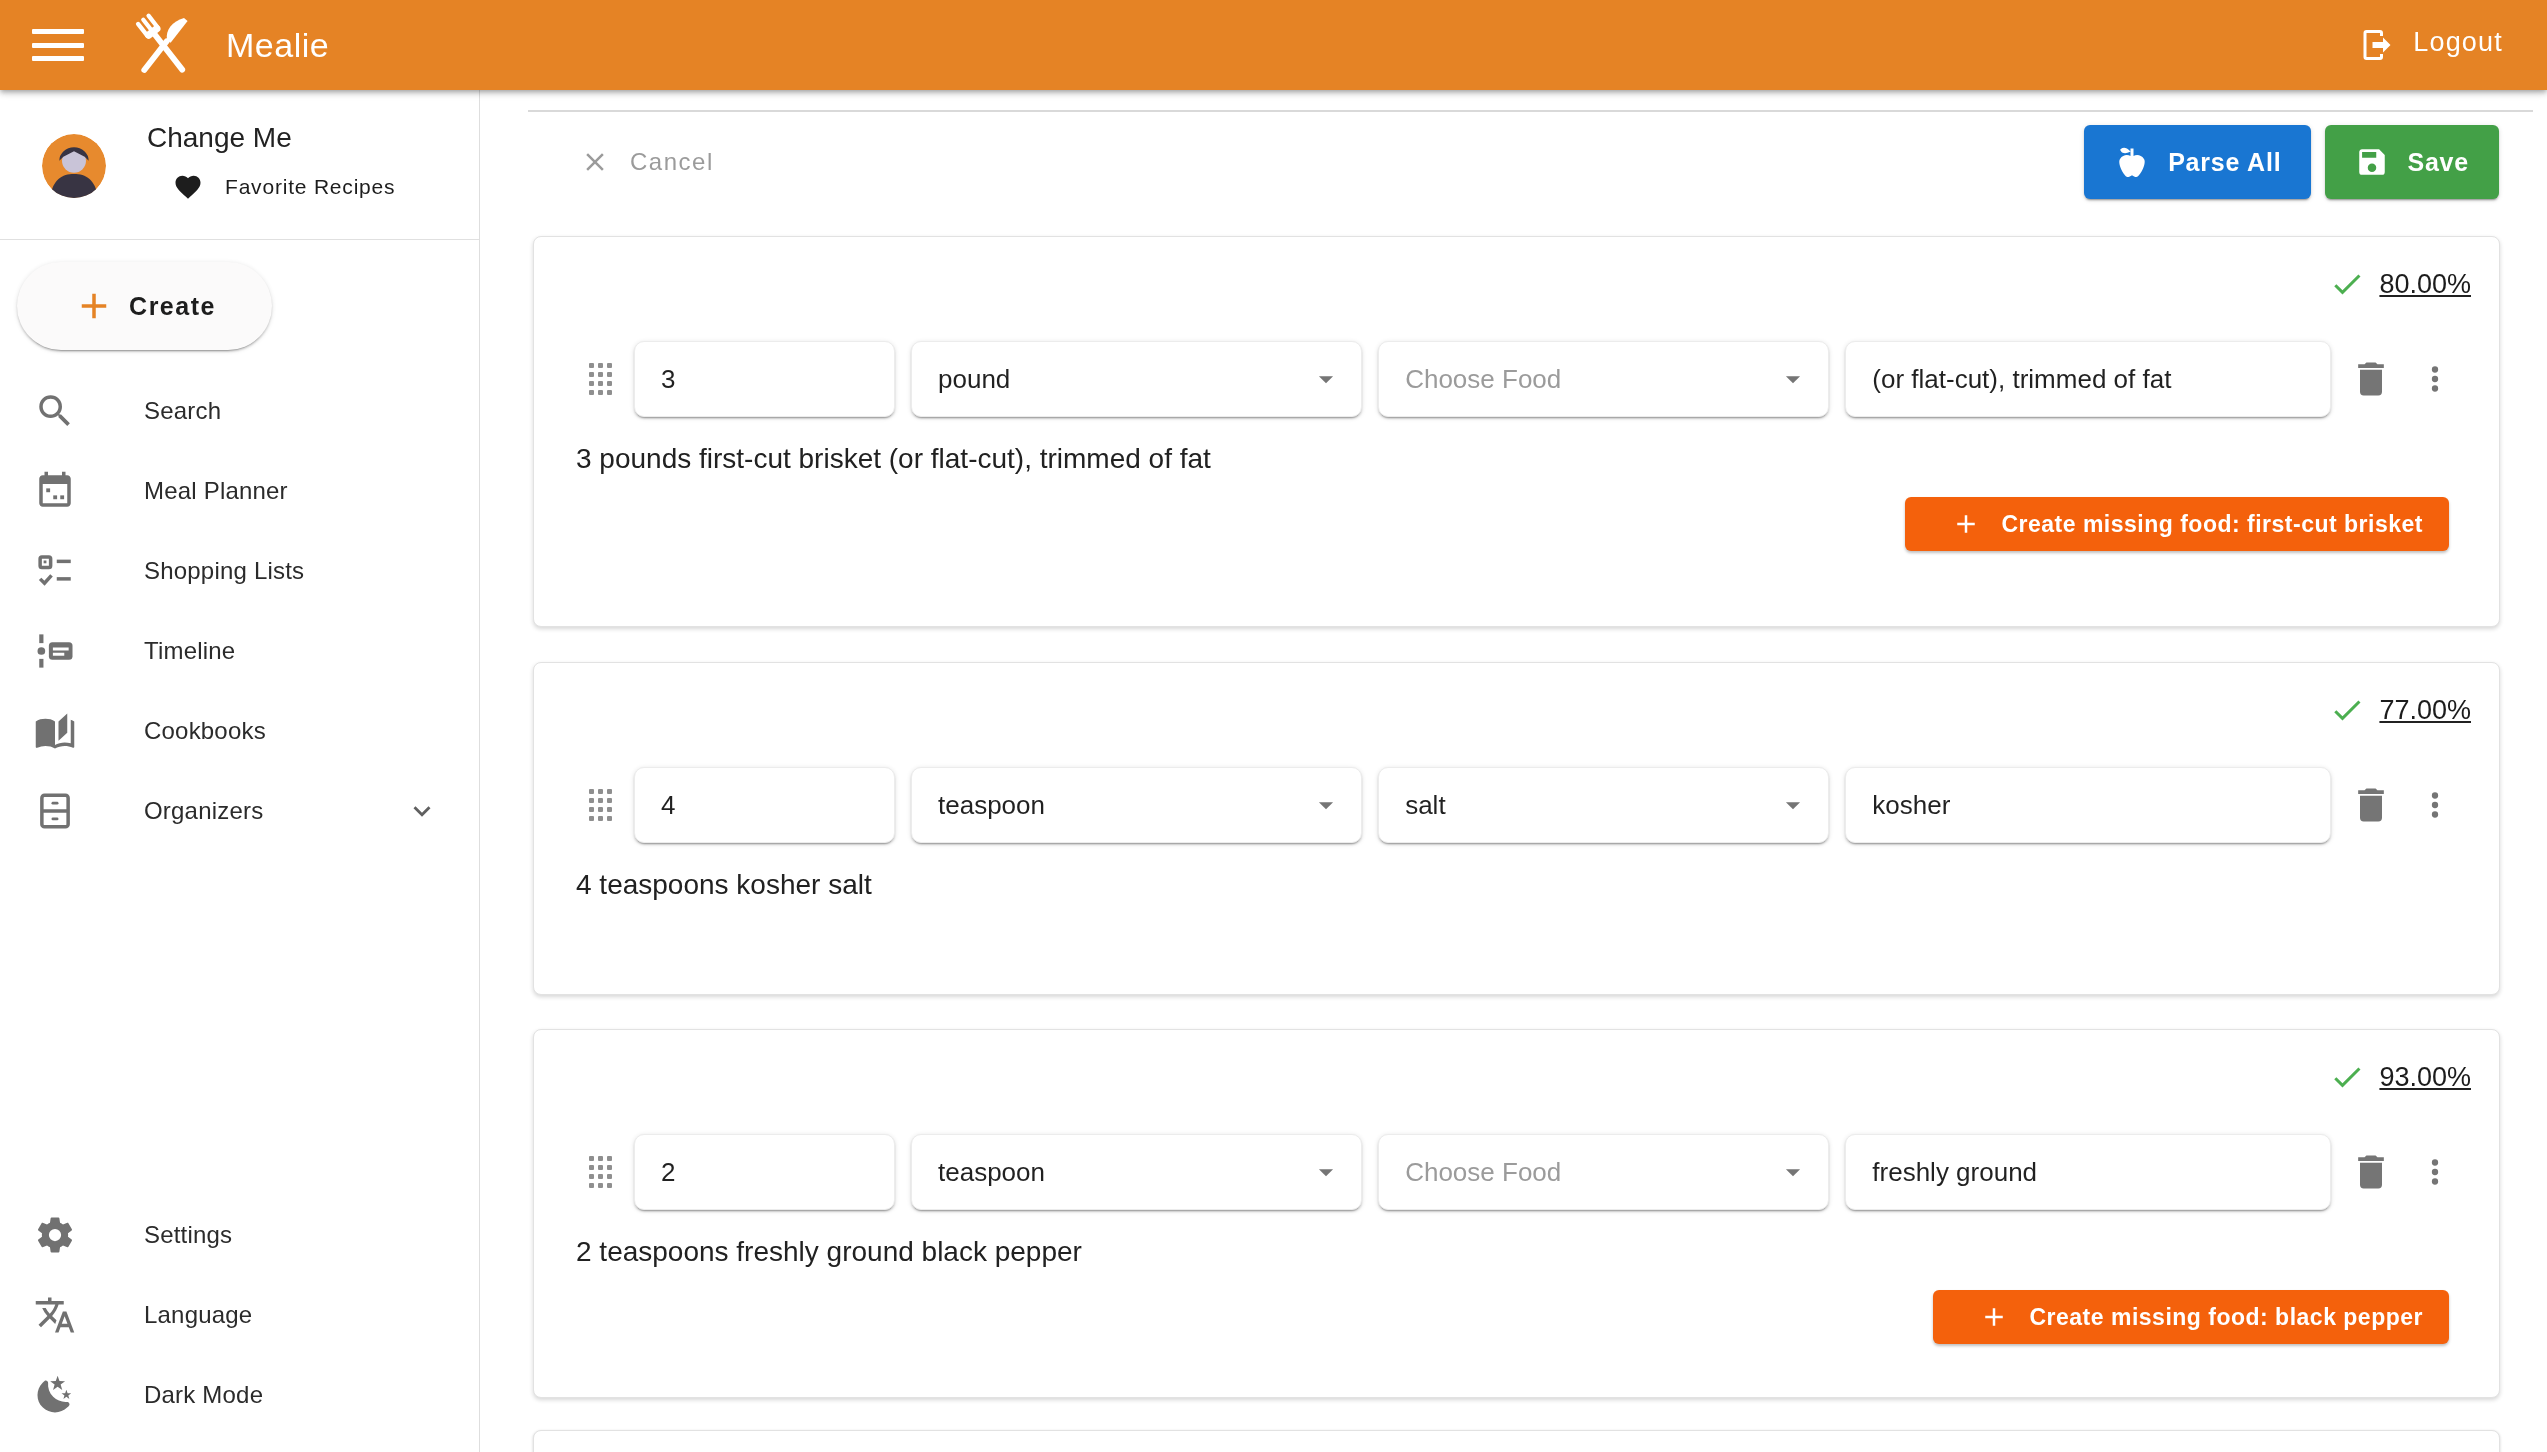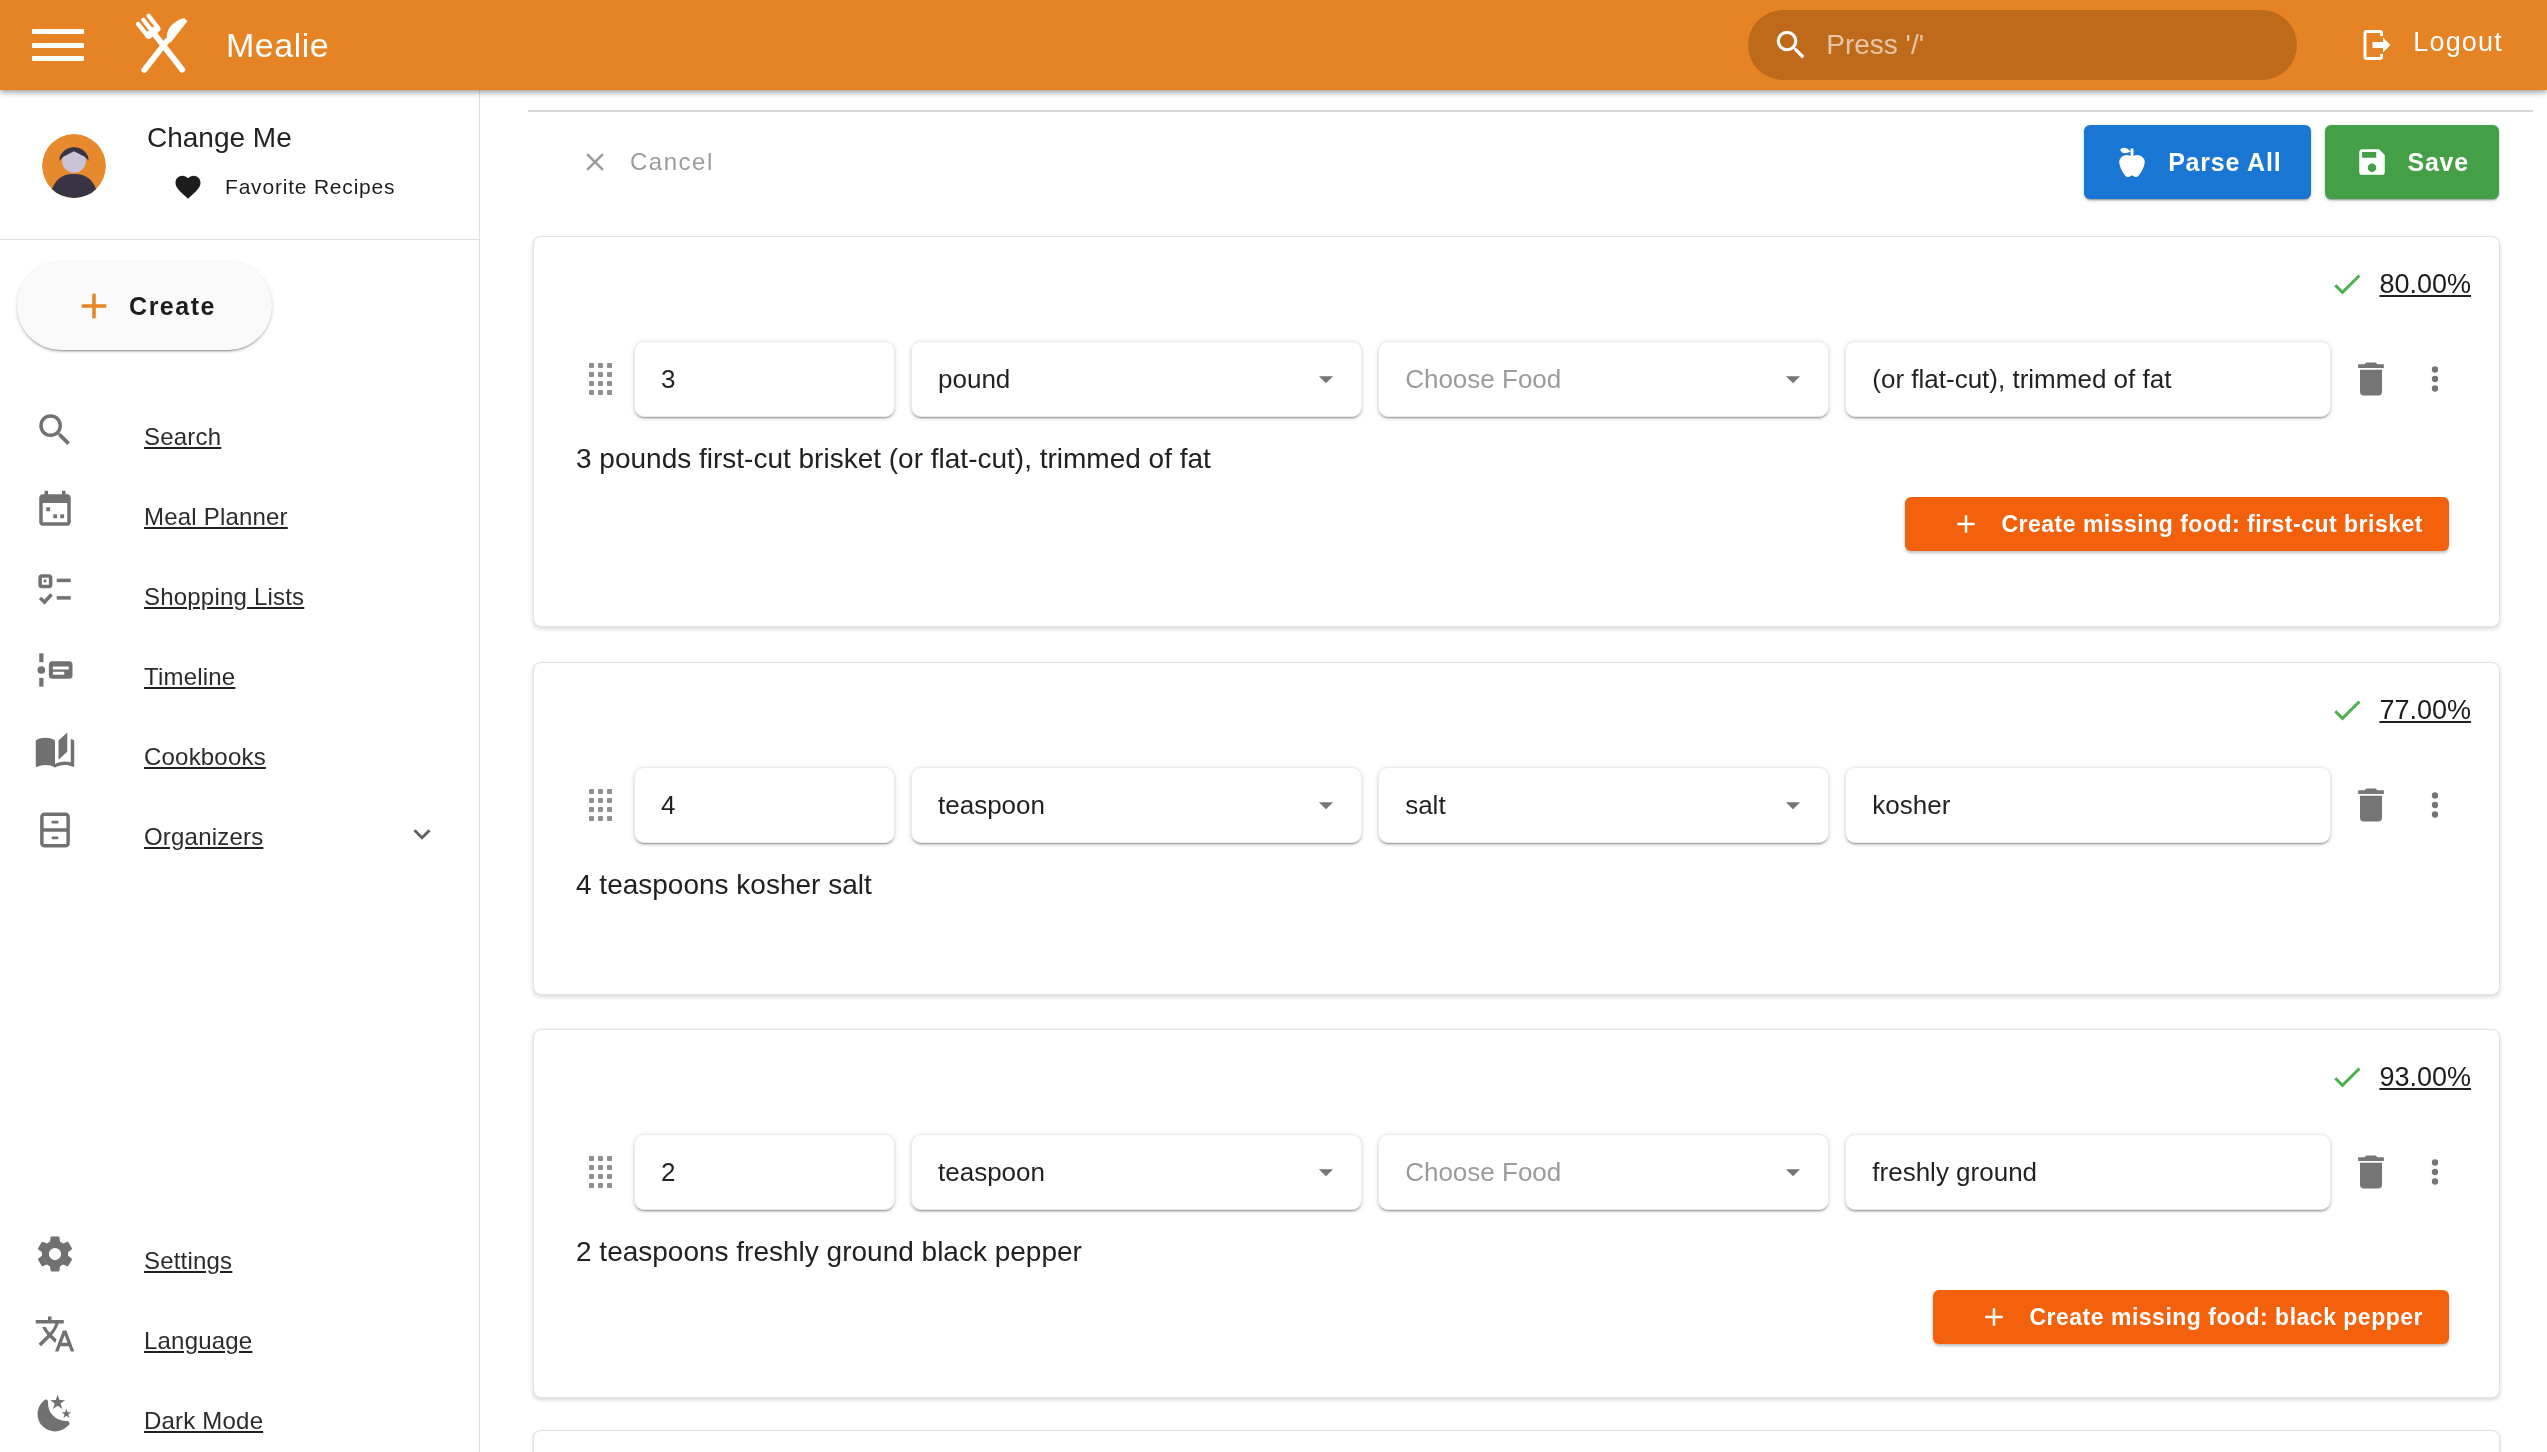--- a/index.html
+++ b/index.html
@@ -51,21 +51,21 @@
   .side-divider { height: 1px; background: #e0e0e0; width: 100%; }
   .create-btn {
     position: absolute; left: 17px; top: 172px; width: 255px; height: 88px;
     border-radius: 44px; border: none; background: #fbfafa; cursor: pointer;
     display: flex; align-items: center; justify-content: center;
     box-shadow: 0 3px 1px -2px rgba(0,0,0,.2), 0 2px 2px 0 rgba(0,0,0,.14), 0 1px 5px 0 rgba(0,0,0,.12);
   }
   .create-btn span.lbl { font-size: 25px; font-weight: 600; letter-spacing: 1.5px; color: #1d1d1d; margin-left: 14px; font-family: inherit; text-align: center; }
   .nav-list { position: absolute; top: 281px; left: 0; width: 100%; }
   .nav-list.bottom { top: auto; bottom: 18px; }
-  .nav-item { height: 80px; display: flex; align-items: flex-end; cursor: pointer; position: relative; text-decoration: underline; }
+  .nav-item { height: 80px; display: flex; align-items: center; cursor: pointer; position: relative; }
   .nav-icon { width: 44px; margin-left: 34px; color: #717171; }
   .nav-label { font-size: 24px; color: #2b2b2b; margin-left: 66px; letter-spacing: 0.2px; }
   .nav-trailing { position: absolute; right: 40px; color: #606060; }
 
   
   .main { position: absolute; left: 480px; top: 90px; right: 0; bottom: 0; background: #fff; overflow: hidden; }
   .top-rule { position: absolute; top: 20px; left: 48px; right: 14px; height: 2px; background: #d9d9d9; }
   .toolbar { position: absolute; top: 35px; left: 0; right: 48px; height: 74px; display: flex; align-items: center; }
   .cancel-btn { display: flex; align-items: center; background: none; border: none; cursor: pointer; margin-left: 80px; color: #9b9b9b; }
   .cancel-btn span { font-size: 24px; font-weight: 500; letter-spacing: 1.5px; color: #9b9b9b; margin-left: 20px; }
@@ -145,28 +145,20 @@
           <rect x="22.7" y="3" width="2.6" height="12" rx="1.3"></rect>
           <rect x="26.8" y="3" width="2.6" height="12" rx="1.3"></rect>
           <rect x="18.6" y="11.5" width="10.8" height="4.5" rx="2.2"></rect>
           <rect x="22.2" y="14" width="3.6" height="31" rx="1.8"></rect>
         </g>
       </svg>
     </span>
     <span class="app-title">Mealie</span>
   </div>
   <div class="spacer"></div>
-  <div class="searchbar">
-    <span>
-      <svg width="38" height="38" viewBox="0 0 24 24" fill="#fff">
-          <path d="M9.5,3A6.5,6.5 0 0,1 16,9.5C16,11.11 15.41,12.59 14.44,13.73L14.71,14H15.5L20.5,19L19,20.5L14,15.5V14.71L13.73,14.44C12.59,15.41 11.11,16 9.5,16A6.5,6.5 0 0,1 3,9.5A6.5,6.5 0 0,1 9.5,3M9.5,5C7,5 5,7 5,9.5C5,12 7,14 9.5,14C12,14 14,12 14,9.5C14,7 12,5 9.5,5Z"></path>
-        </svg>
-    </span>
-    <input placeholder="Press '/'" style="">
-  </div>
   <button class="logout-btn">
     <span>
       <svg width="36" height="36" viewBox="0 0 24 24" fill="#fff">
           <path d="M16,17V14H9V10H16V7L21,12L16,17M14,2A2,2 0 0,1 16,4V6H14V4H5V20H14V18H16V20A2,2 0 0,1 14,22H5A2,2 0 0,1 3,20V4A2,2 0 0,1 5,2H14Z"></path>
         </svg>
     </span>
     <span>Logout</span>
   </button>
 </header>
 

